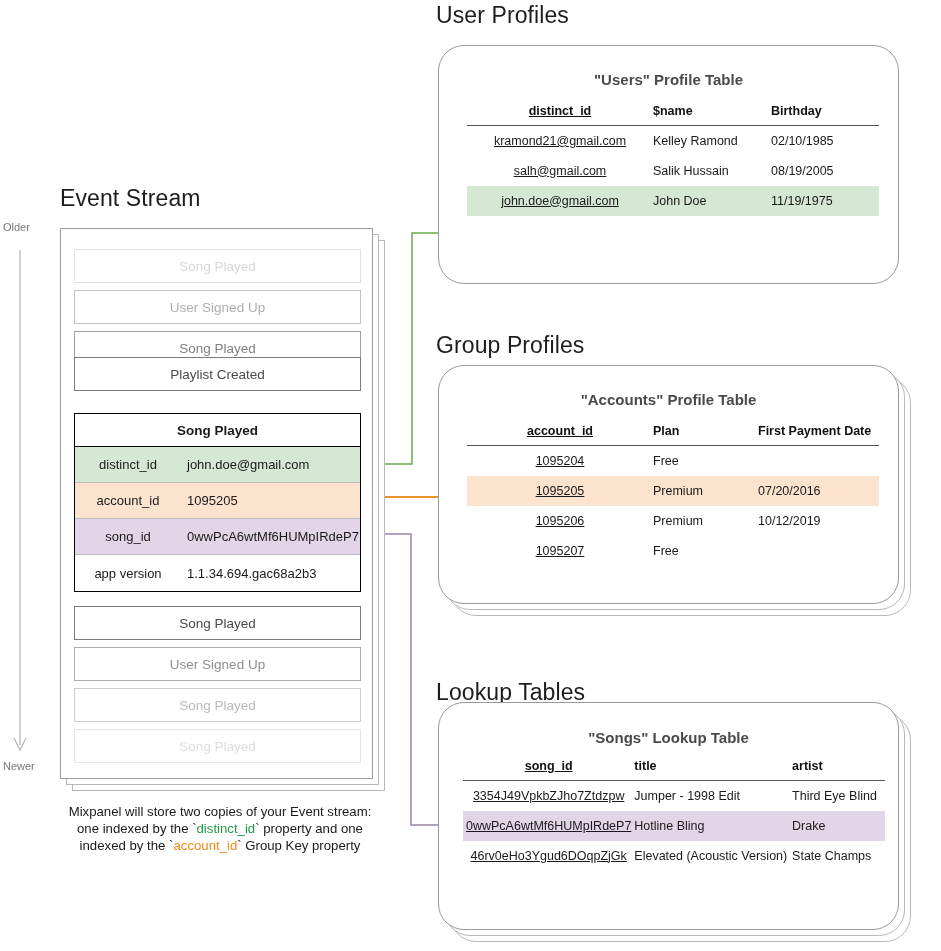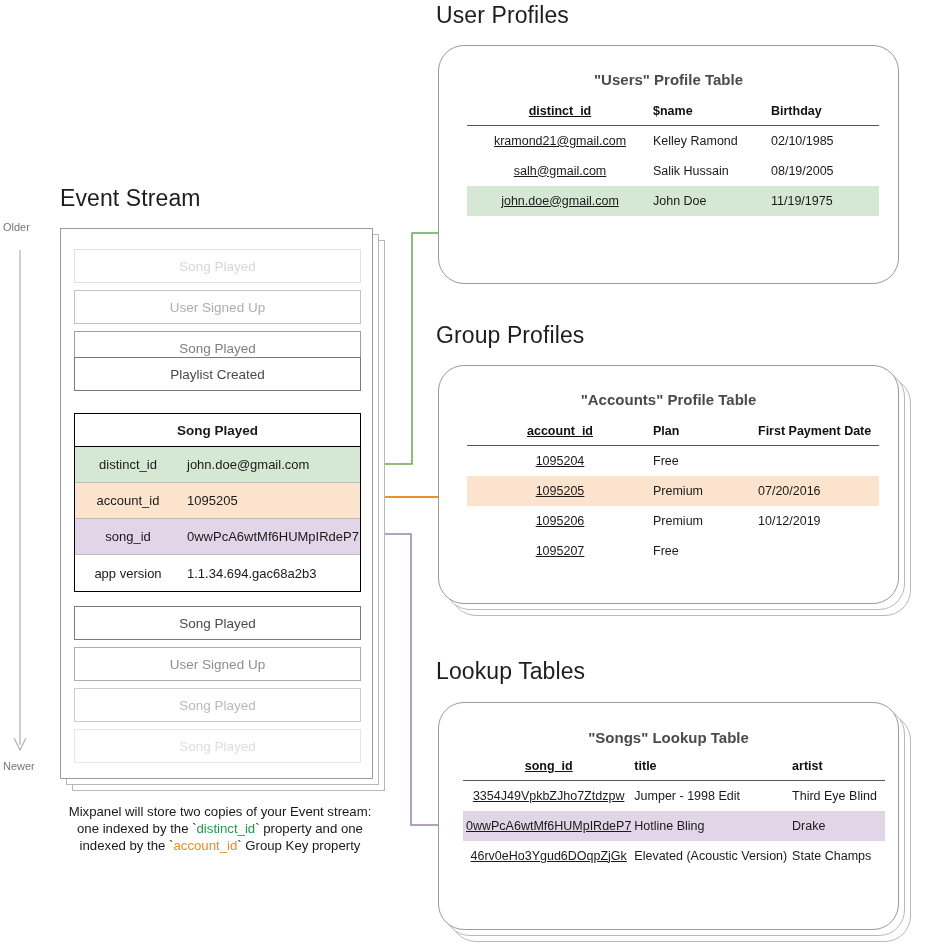--- a/index.html
+++ b/index.html
@@ -193,22 +193,22 @@
     <path d="M 362,497 L 460,497" fill="none" stroke="#e8912d" stroke-width="1.8" marker-end="url(#ah-orange)"></path>
 
     <path d="M 362,534 L 411,534 L 411,825 L 460,825" fill="none" stroke="#9a84a8" stroke-width="1.5" marker-end="url(#ah-purple)"></path>
 
     <line x1="20" y1="250" x2="20" y2="745" stroke="#b5b5b5" stroke-width="1.3"></line>
     <path d="M 14,738 L 20,750 L 26,738" fill="none" stroke="#b5b5b5" stroke-width="1.3"></path>
   </svg>
 
   <div class="section-title" style="left:60px; top:185px; width:313px;">Event Stream</div>
   <div class="section-title" style="left:436px; top:2px; width:466px;">User Profiles</div>
-  <div class="section-title" style="left:436px; top:322px; width:466px;">Group Profiles</div>
-  <div class="section-title" style="left:436px; top:658px; width:466px;">Lookup Tables</div>
+  <div class="section-title" style="left:436px; top:332px; width:466px;">Group Profiles</div>
+  <div class="section-title" style="left:436px; top:679px; width:466px;">Lookup Tables</div>
 
   <div id="axis-older">Older</div>
   <div id="axis-newer">Newer</div>
 
   <div class="stack-rect" style="left:72px; top:240px; width:313px; height:551px; z-index:1;"></div>
   <div class="stack-rect" style="left:66px; top:234px; width:313px; height:551px; z-index:2;"></div>
 
   <div id="es-card">
 
     <div class="ev-box" style="top:20px; opacity:0.22;">

